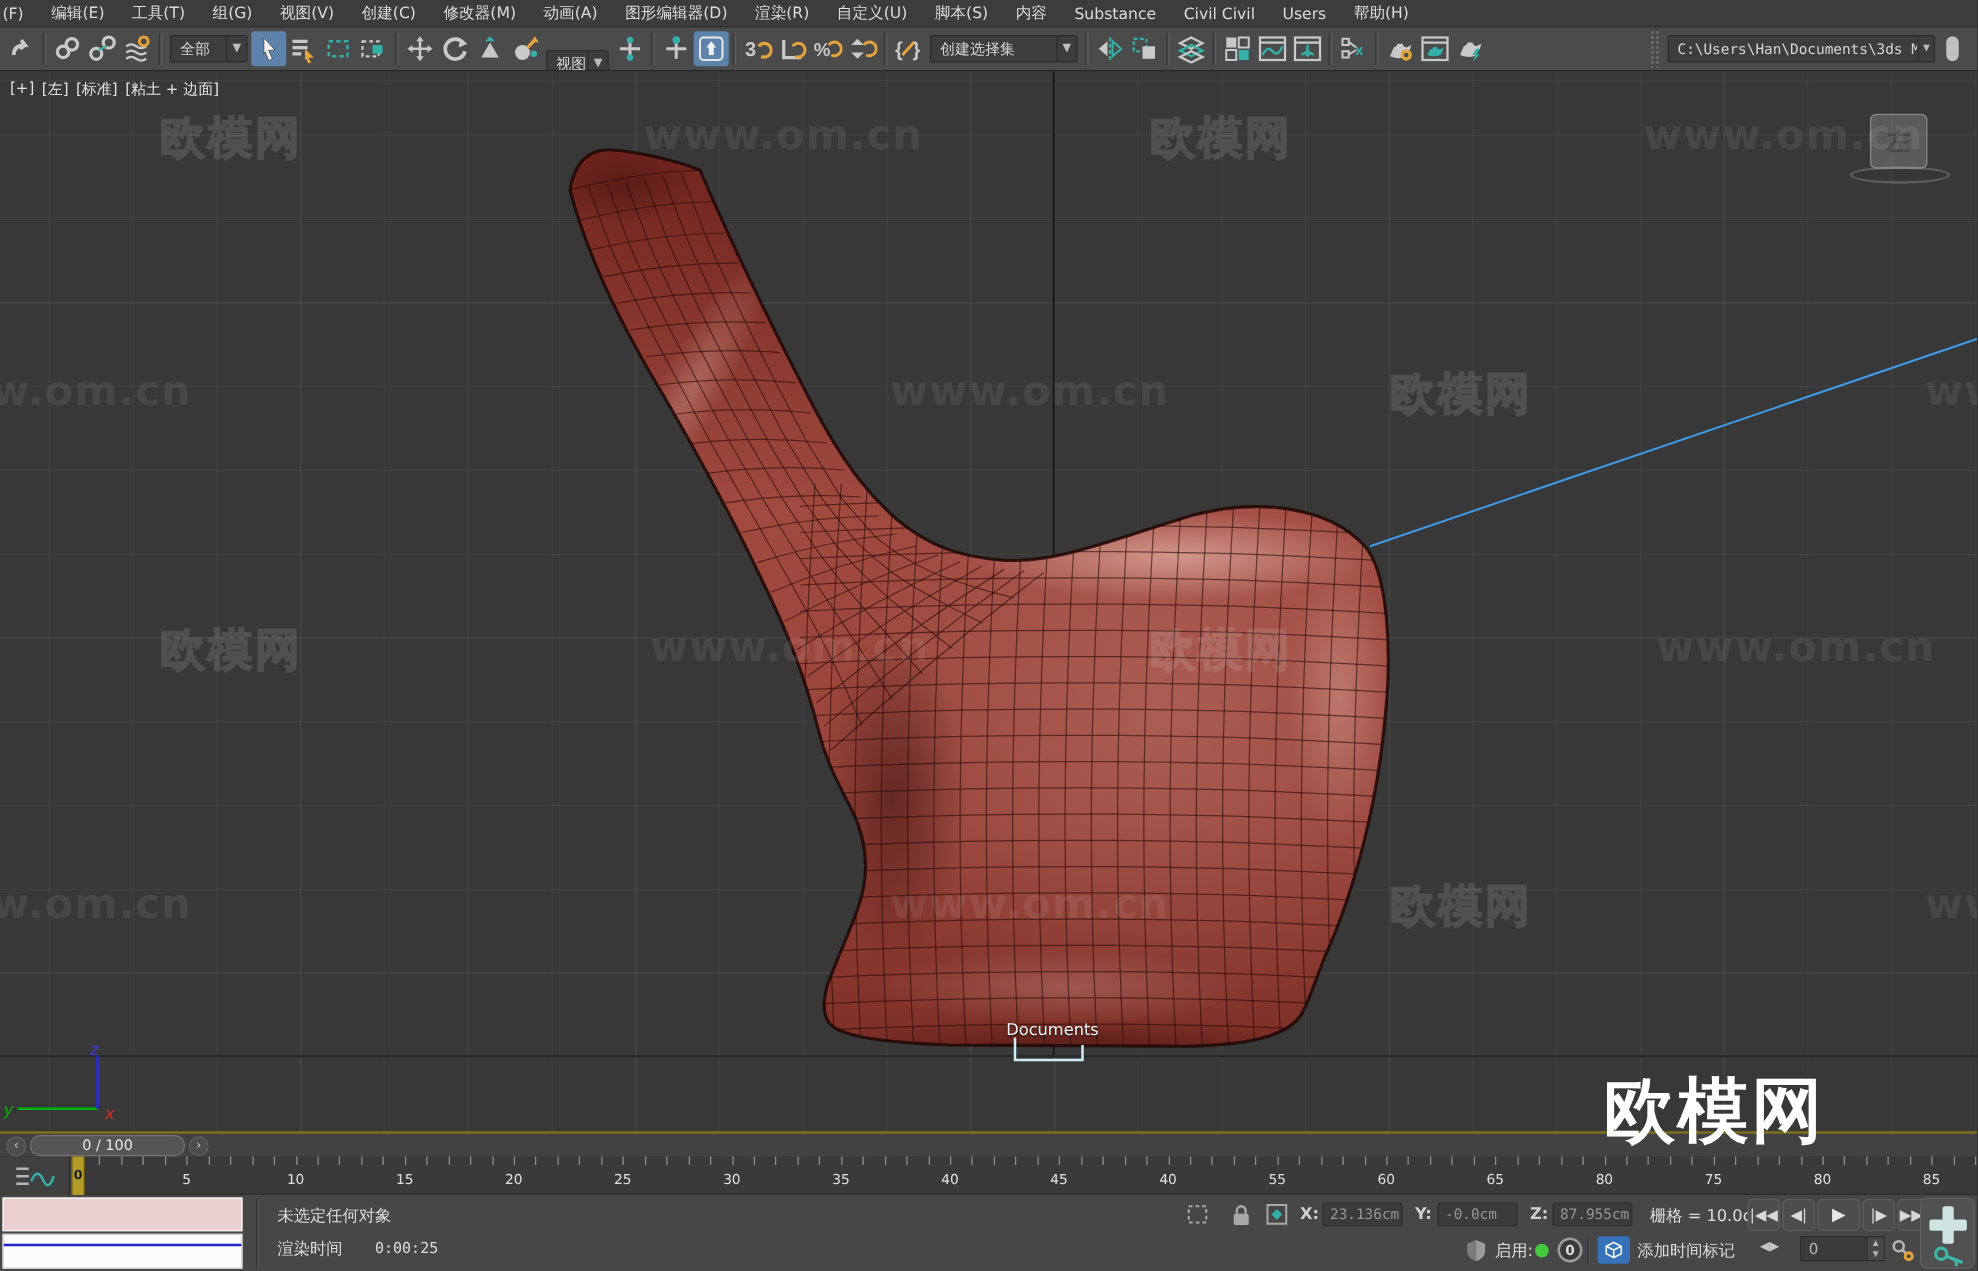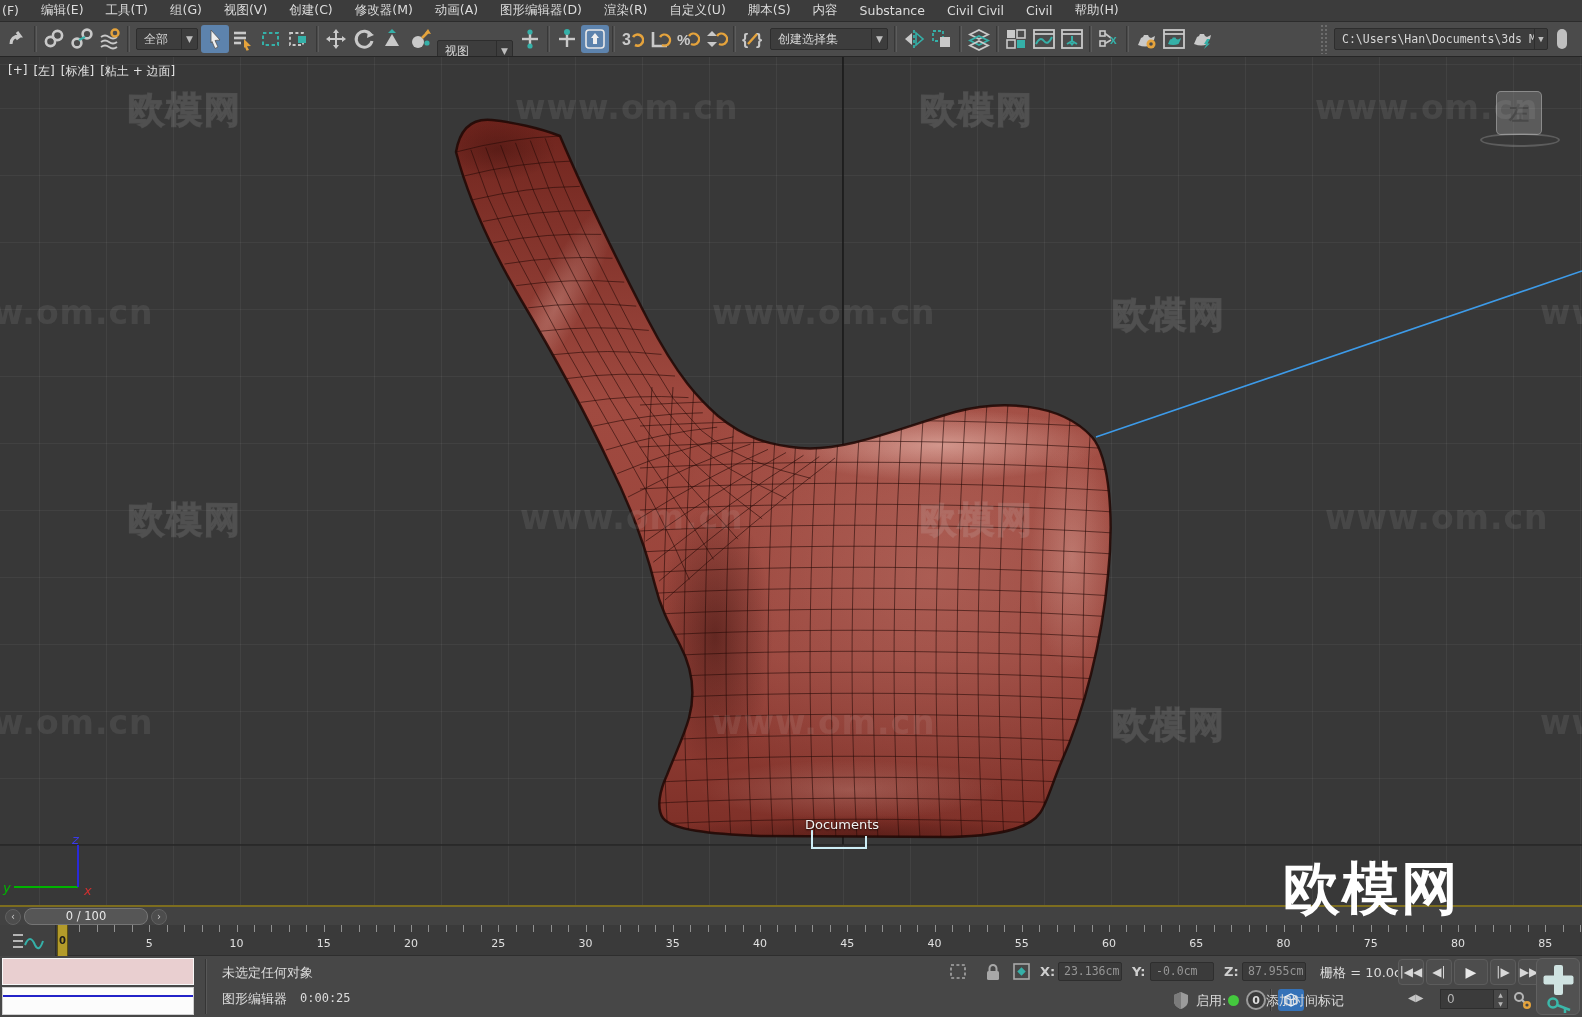--- a/index.html
+++ b/index.html
@@ -123,21 +123,21 @@
       <div class="menu-item">创建(C)</div>
       <div class="menu-item">修改器(M)</div>
       <div class="menu-item">动画(A)</div>
       <div class="menu-item">图形编辑器(D)</div>
       <div class="menu-item">渲染(R)</div>
       <div class="menu-item">自定义(U)</div>
       <div class="menu-item">脚本(S)</div>
       <div class="menu-item">内容</div>
       <div class="menu-item">Substance</div>
       <div class="menu-item">Civil Civil</div>
-      <div class="menu-item">Civil</div>
+      <div class="menu-item">Users</div>
       <div class="menu-item">帮助(H)</div>
     </div>
 
   <div id="toolbar">
       <div class="tb-icon">
         <svg width="24" height="24" viewBox="0 0 24 24">
           <path d="M6 17 q0-8 9-8 l-3-4 m3 4 l-4 3" fill="none" stroke="#c9c9c9" stroke-width="3"></path>
         </svg>
       </div>
       <div class="tb-sep"></div>
@@ -208,21 +208,21 @@
         </svg>
       </div>
       <div class="tb-icon">
         <svg width="24" height="24" viewBox="0 0 24 24">
           <circle cx="10" cy="15" r="6" fill="#c9c9c9"></circle>
           <line x1="14" y1="11" x2="20" y2="5" stroke="#e5a33c" stroke-width="2.6"></line>
           <polygon points="20,2 23,7 17,6" fill="#e5a33c"></polygon>
           <circle cx="19" cy="16" r="2.6" fill="#35b0a8"></circle>
         </svg>
       </div>
-      <div class="combo" style="width: 76px; margin-top: 24px;">
+      <div class="combo" style="width: 50px; margin-top: 24px;">
         <span style="overflow: hidden; white-space: nowrap;">视图</span>
         <span class="arrow">▼</span>
       </div>
       <div class="tb-icon">
         <svg width="24" height="24" viewBox="0 0 24 24">
           <line x1="12" y1="4" x2="12" y2="20" stroke="#c9c9c9" stroke-width="2.4"></line>
           <line x1="4" y1="12" x2="20" y2="12" stroke="#c9c9c9" stroke-width="2.4"></line>
           <circle cx="12" cy="5" r="2.6" fill="#35b0a8"></circle>
           <circle cx="12" cy="19" r="2.6" fill="#35b0a8"></circle>
         </svg>
@@ -660,21 +660,21 @@
   </div>
 
   <div id="statusbar">
     <div id="macro-pane"></div>
     <div id="listener-pane">
       <div class="blue-line"></div>
     </div>
     <div class="sb-vsep" style="left:205px;"></div>
 
     <div class="sb-text" style="left:222px; top:8px;">未选定任何对象</div>
-    <div class="sb-text" style="left:222px; top:34px;">图形编辑器</div>
+    <div class="sb-text" style="left:222px; top:34px;">渲染时间</div>
     <div class="sb-text sb-mono" style="left:300px; top:35px; font-size:12px;">0:00:25</div>
 
     <div class="sb-icon" style="left:948px; top:7px;">
       <svg width="20" height="18">
           <rect x="3" y="2" width="14" height="13" fill="none" stroke="#a8a8a8" stroke-width="1.6" stroke-dasharray="3 2.4"></rect>
         </svg>
     </div>
     <div class="sb-icon" style="left:984px; top:6px;">
       <svg width="18" height="20">
           <rect x="3" y="9" width="12" height="9" rx="1.5" fill="#a8a8a8"></rect>
@@ -710,21 +710,21 @@
     </div>
     <div class="sb-text" style="left:1196px; top:36px;">启用:</div>
     <div id="enable-dot"></div>
     <div id="enable-count">0</div>
     <div class="sb-vsep" style="left:1270px; top:33px; height:22px;"></div>
     <div id="cube-btn">
       <svg width="16" height="16">
           <path d="M8 2 L14 5 V11 L8 14 L2 11 V5 Z M2 5 L8 8 L14 5 M8 8 V14" fill="none" stroke="#eef4fb" stroke-width="1.3"></path>
         </svg>
     </div>
-    <div class="sb-text" style="left:1266px; top:36px;font-family:Liberation Serif, serif;">添加时间标记</div>
+    <div class="sb-text" style="left:1310px; top:36px;font-family:Liberation Serif, serif;">添加时间标记</div>
     <div class="sb-text" style="left:1408px; top:36px; font-size:10px; color:#c5c5c5;">◀▶</div>
     <div id="frame-field">
       <span>0</span>
       <span class="spin">▲<br>▼</span>
     </div>
     <div class="sb-icon" style="left:1512px; top:33px;">
       <svg width="22" height="22">
           <circle cx="7" cy="8" r="4" fill="none" stroke="#b5b5b5" stroke-width="2"></circle>
           <line x1="10" y1="11" x2="16" y2="17" stroke="#b5b5b5" stroke-width="2"></line>
           <circle cx="15" cy="16" r="4" fill="#e5a33c"></circle>

